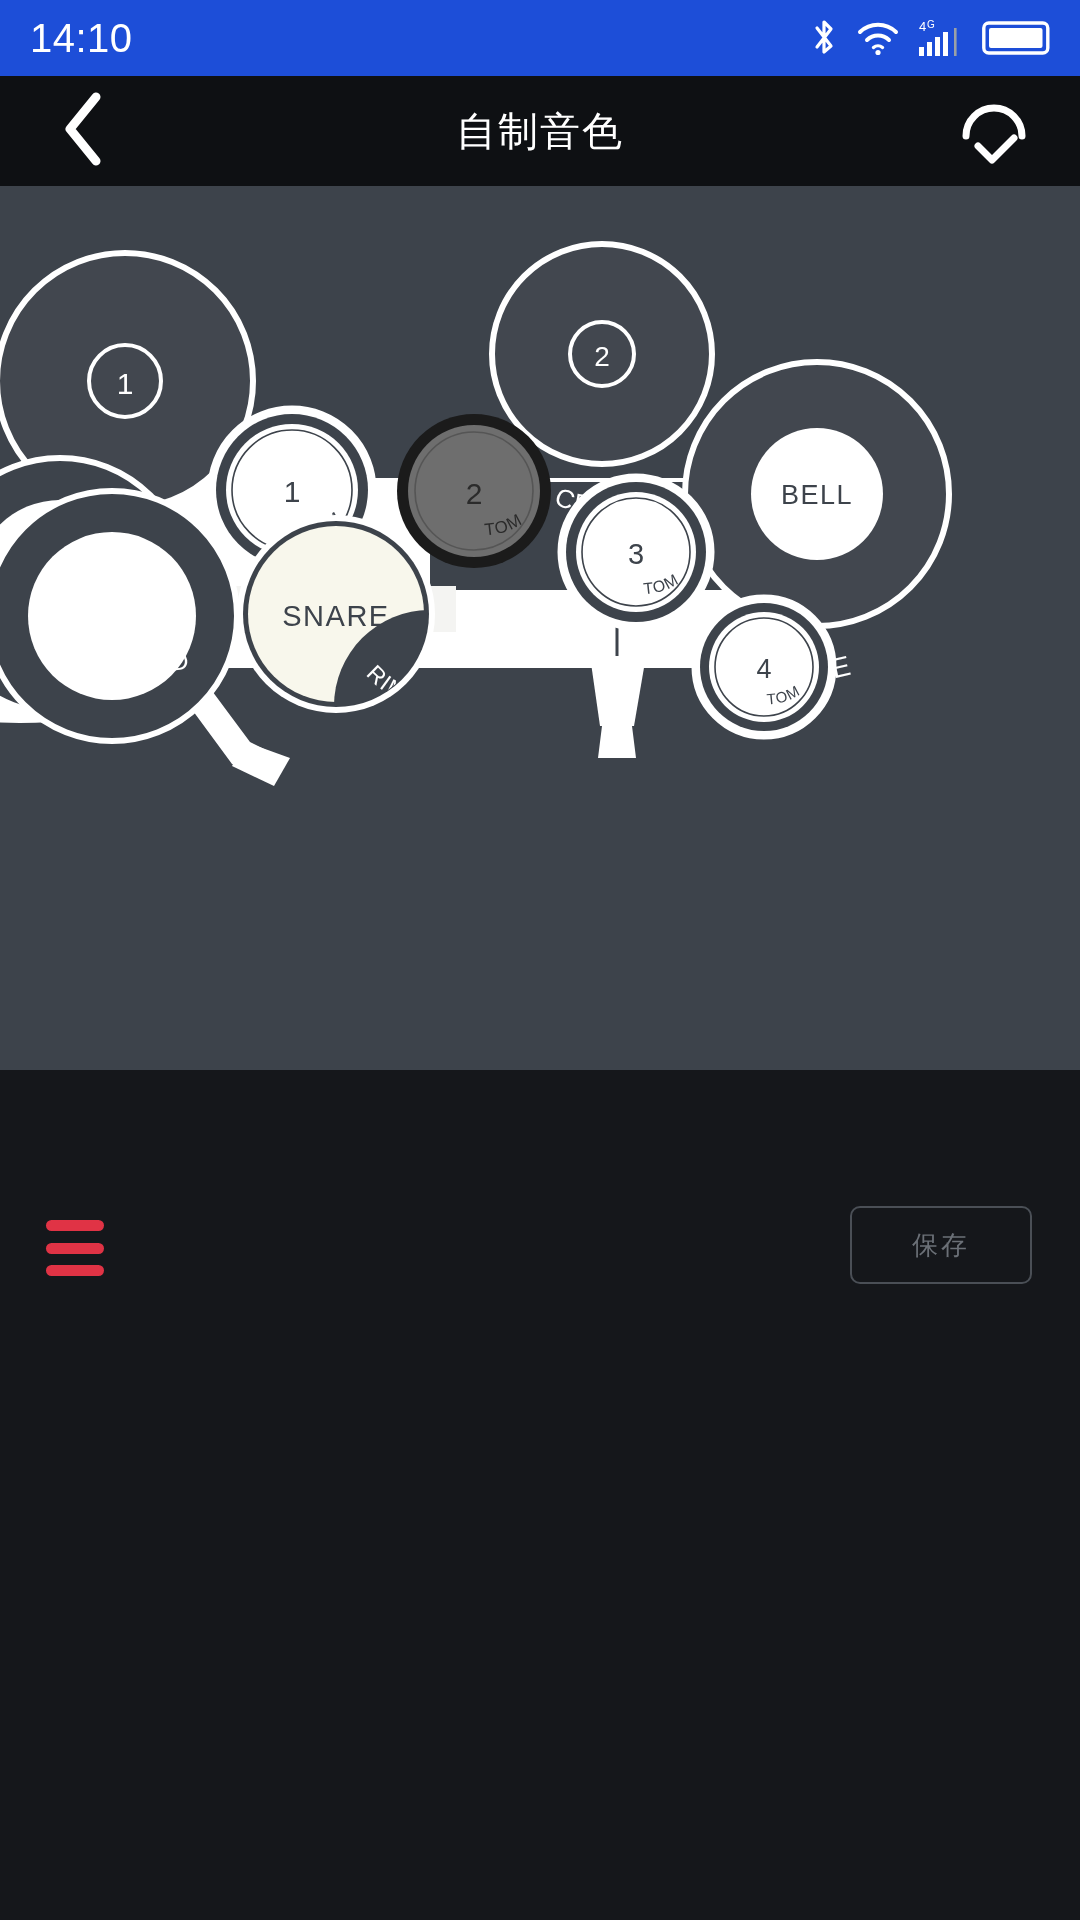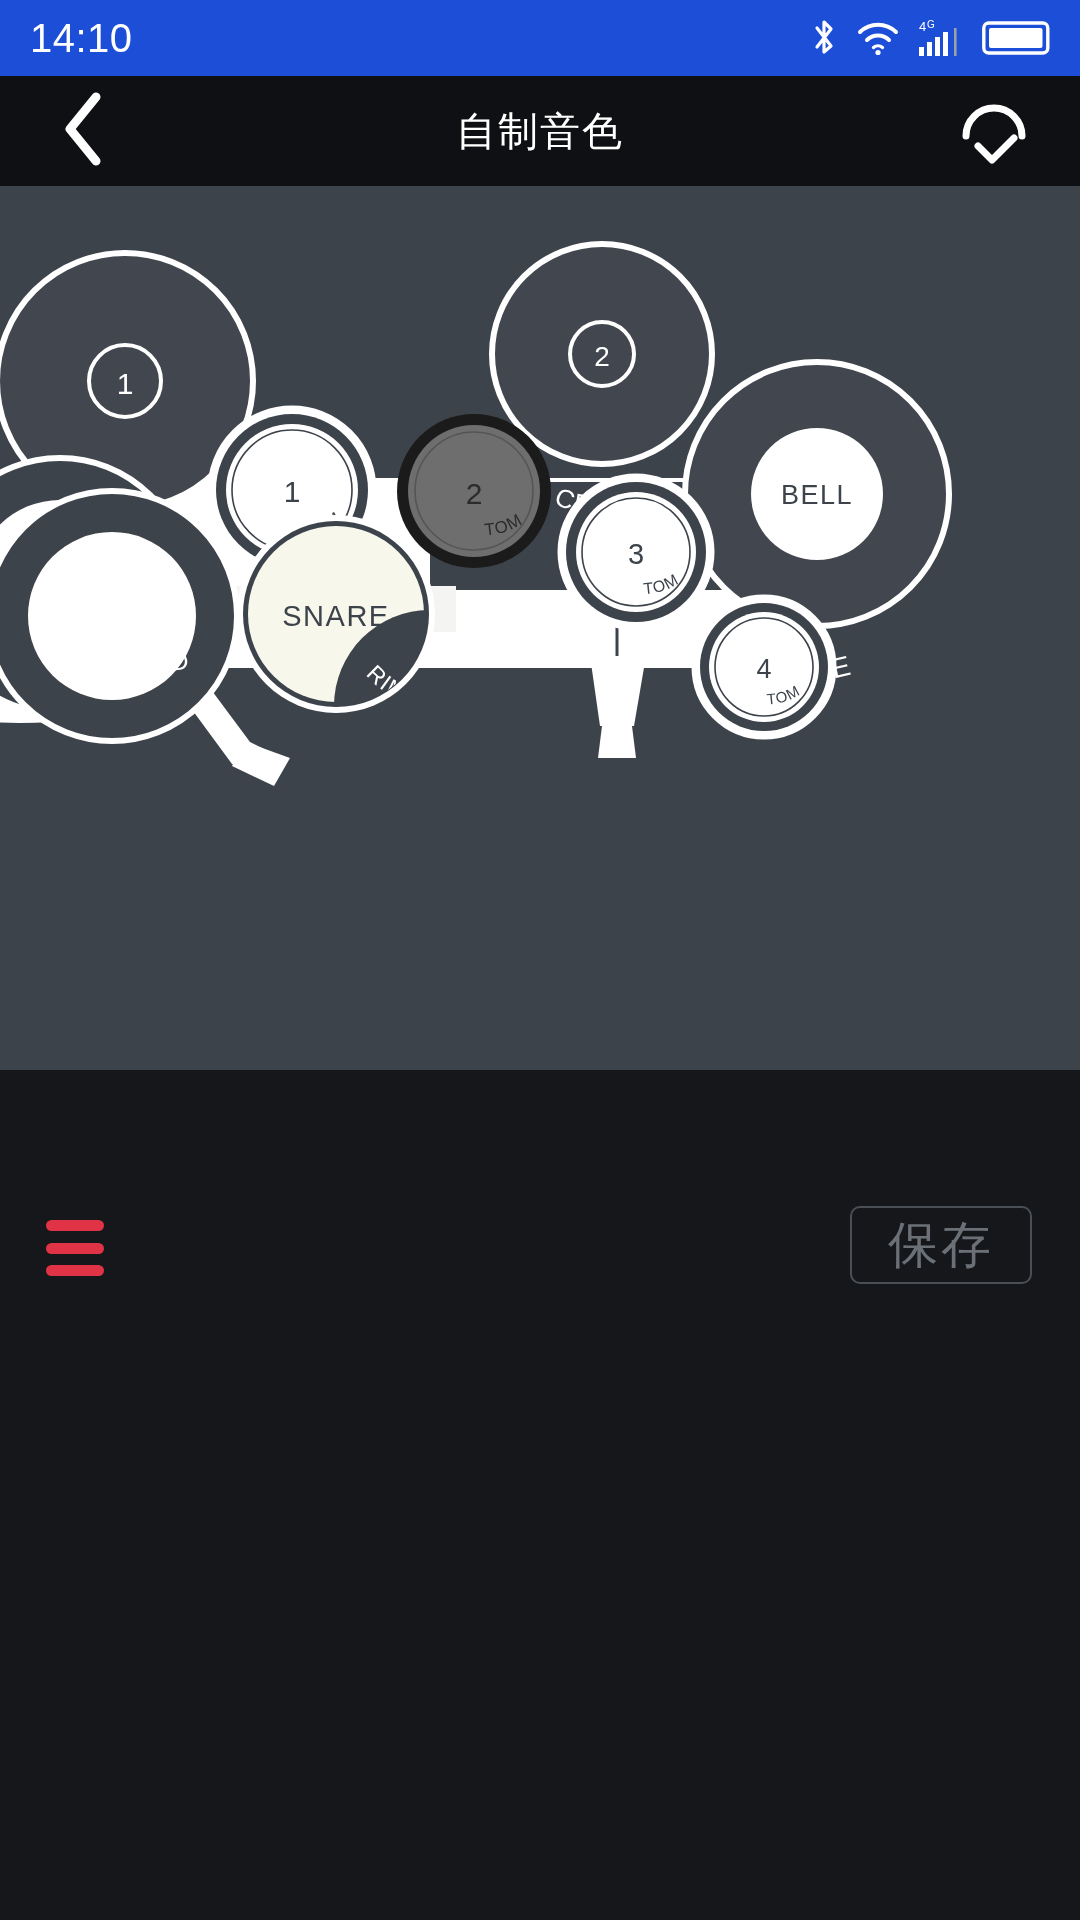--- a/index.html
+++ b/index.html
@@ -116,21 +116,21 @@
   }
 
   .save-btn {
     position: absolute;
     right: 48px; top: 1206px;
     width: 182px; height: 78px;
     border: 2px solid #4a4f56;
     border-radius: 10px;
     display: flex; align-items: center; justify-content: center;
     color: #6b7077;
-    font-size: 50px;
+    font-size: 26px;
     letter-spacing: 3px;
     cursor: pointer;
     box-sizing: border-box;
   }
 
   
   .transport { position: absolute; left: 0; top: 1180px; width: 1080px; height: 460px; }
 </style>
 </head>
 <body>

